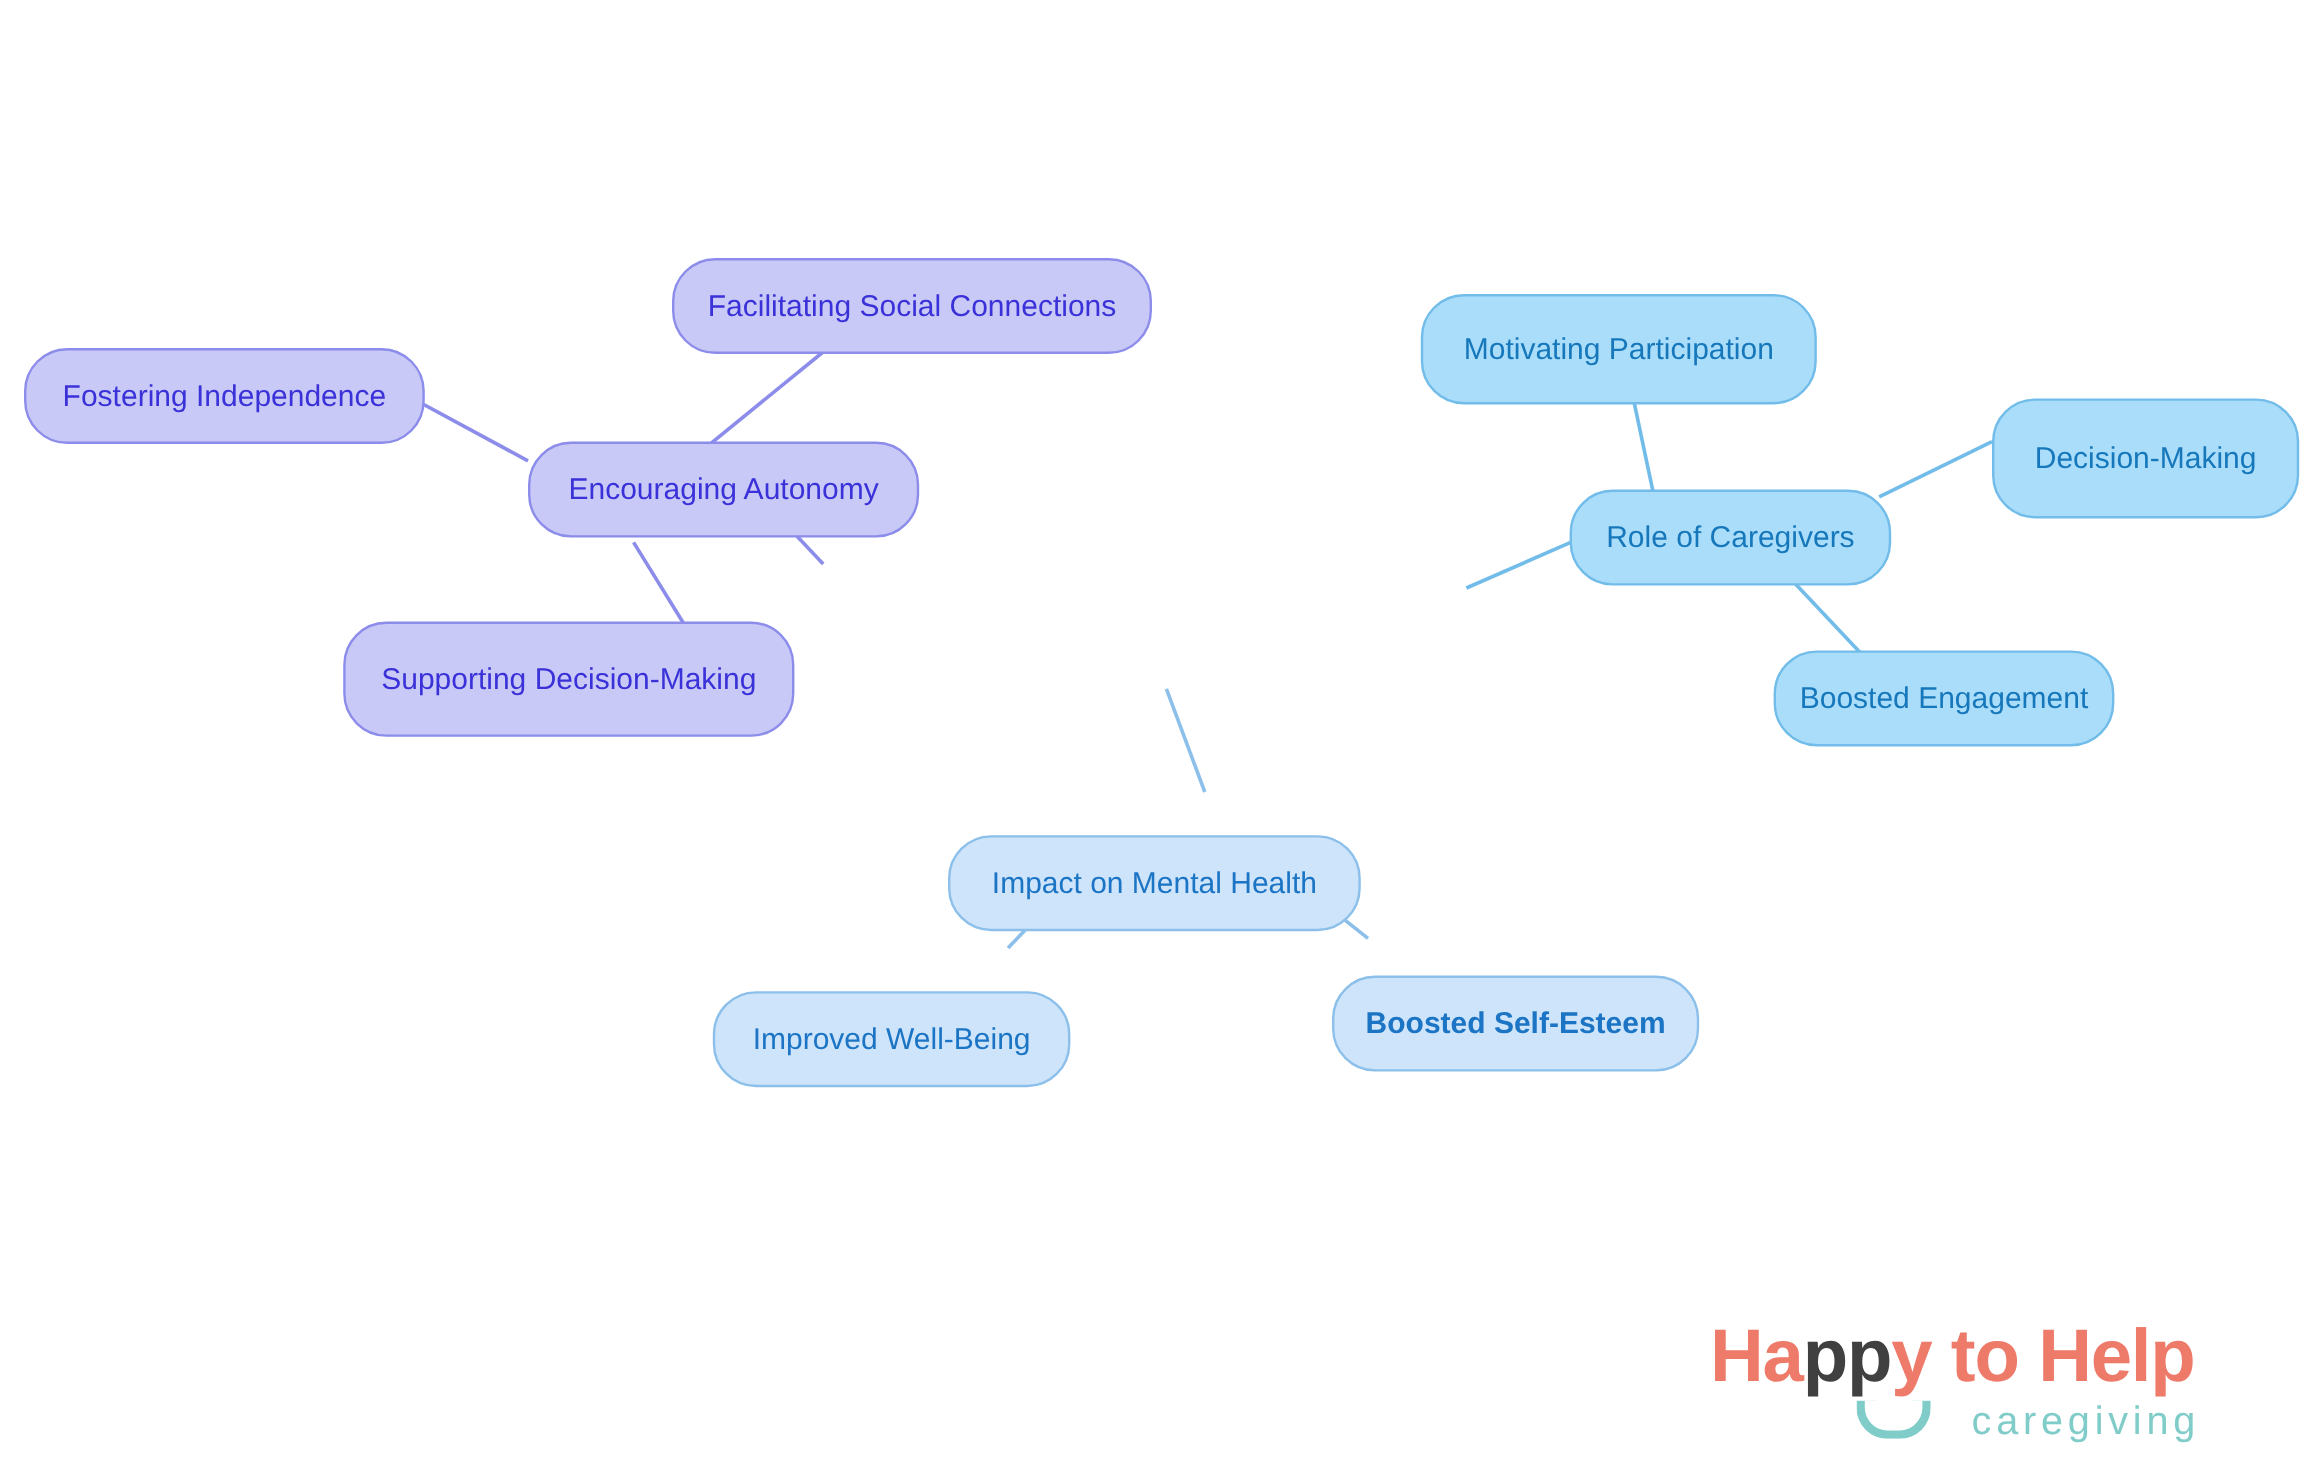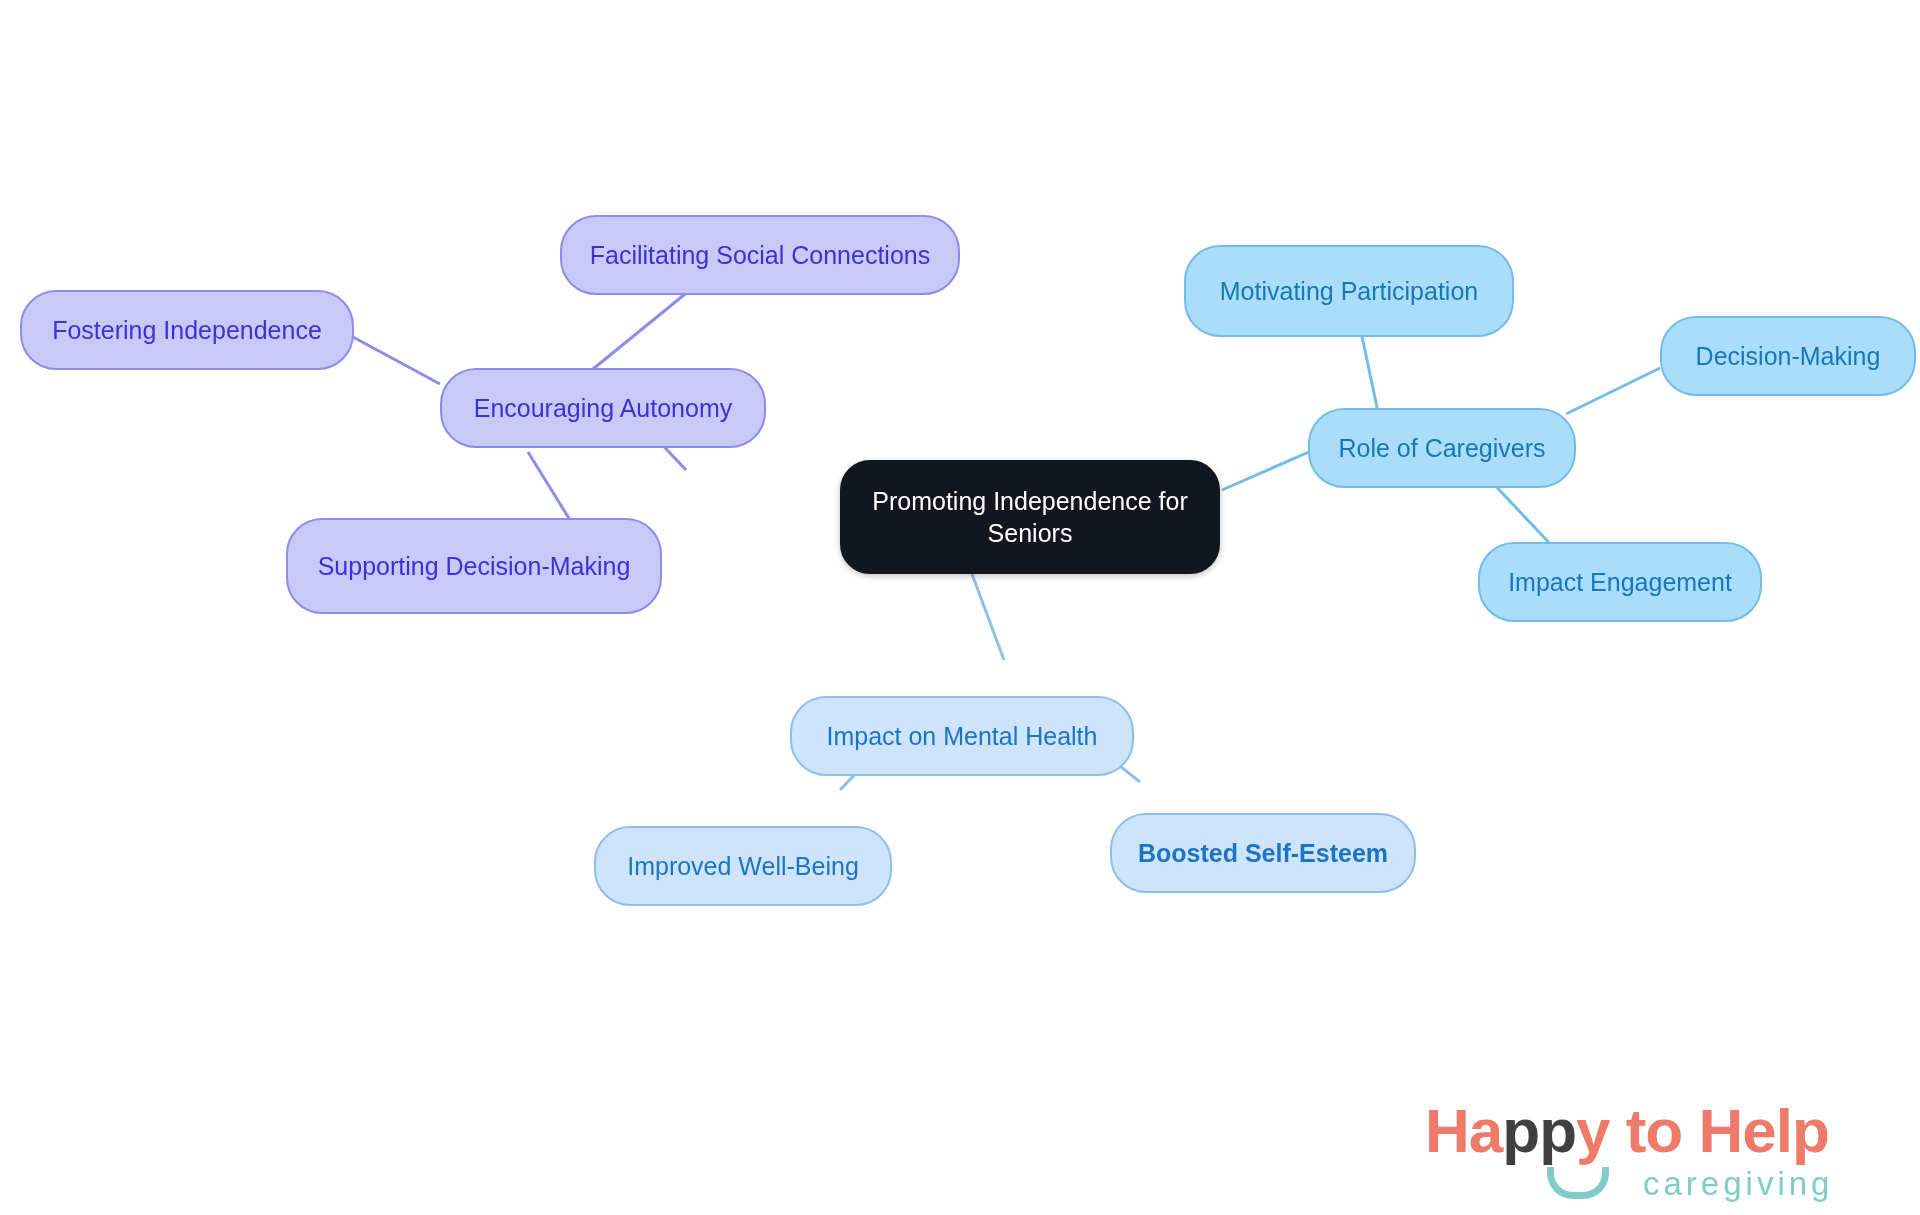--- a/index.html
+++ b/index.html
@@ -122,24 +122,20 @@
     <line x1="972" y1="574" x2="1004" y2="660" stroke="#8cc0ea" stroke-width="3"></line>
     <line x1="890" y1="738" x2="840" y2="790" stroke="#8cc0ea" stroke-width="3"></line>
     <line x1="1082" y1="736" x2="1140" y2="782" stroke="#8cc0ea" stroke-width="3"></line>
 
     <line x1="1222" y1="490" x2="1318" y2="448" stroke="#72bce9" stroke-width="3"></line>
     <line x1="1378" y1="412" x2="1360" y2="327" stroke="#72bce9" stroke-width="3"></line>
     <line x1="1566" y1="414" x2="1660" y2="368" stroke="#72bce9" stroke-width="3"></line>
     <line x1="1490" y1="480" x2="1554" y2="548" stroke="#72bce9" stroke-width="3"></line>
   </svg>
 
-  <div class="node root" style="left:840px; top:460px; width:380px; height:114px;">
-    <span>Promoting Independence for
-Seniors</span>
-  </div>
 
   <div class="node purple" style="left:440px; top:368px; width:326px; height:80px;">
     <span>Encouraging Autonomy</span>
   </div>
 
   <div class="node purple" style="left:20px; top:290px; width:334px; height:80px;">
     <span>Fostering Independence</span>
   </div>
 
   <div class="node purple" style="left:560px; top:215px; width:400px; height:80px;">
@@ -163,26 +159,26 @@
   </div>
 
   <div class="node blue-mid" style="left:1308px; top:408px; width:268px; height:80px;">
     <span>Role of Caregivers</span>
   </div>
 
   <div class="node blue-mid" style="left:1184px; top:245px; width:330px; height:92px;">
     <span>Motivating Participation</span>
   </div>
 
-  <div class="node blue-mid" style="left:1660px; top:316px; width:256px; height:80px;">
+  <div class="node blue-mid" style="left:1660px; top:332px; width:256px; height:100px;">
     <span>Decision-Making</span>
   </div>
 
   <div class="node blue-mid" style="left:1478px; top:542px; width:284px; height:80px;">
-    <span>Impact Engagement</span>
+    <span>Boosted Engagement</span>
   </div>
 
   <div id="logo">
     <div class="logo-main"><span>Ha</span><span class="logo-pp">pp</span><span>y</span><span> to Help</span></div>
     <div class="logo-smile"></div>
     <div class="logo-sub">caregiving</div>
   </div>
 
 </div>
 

